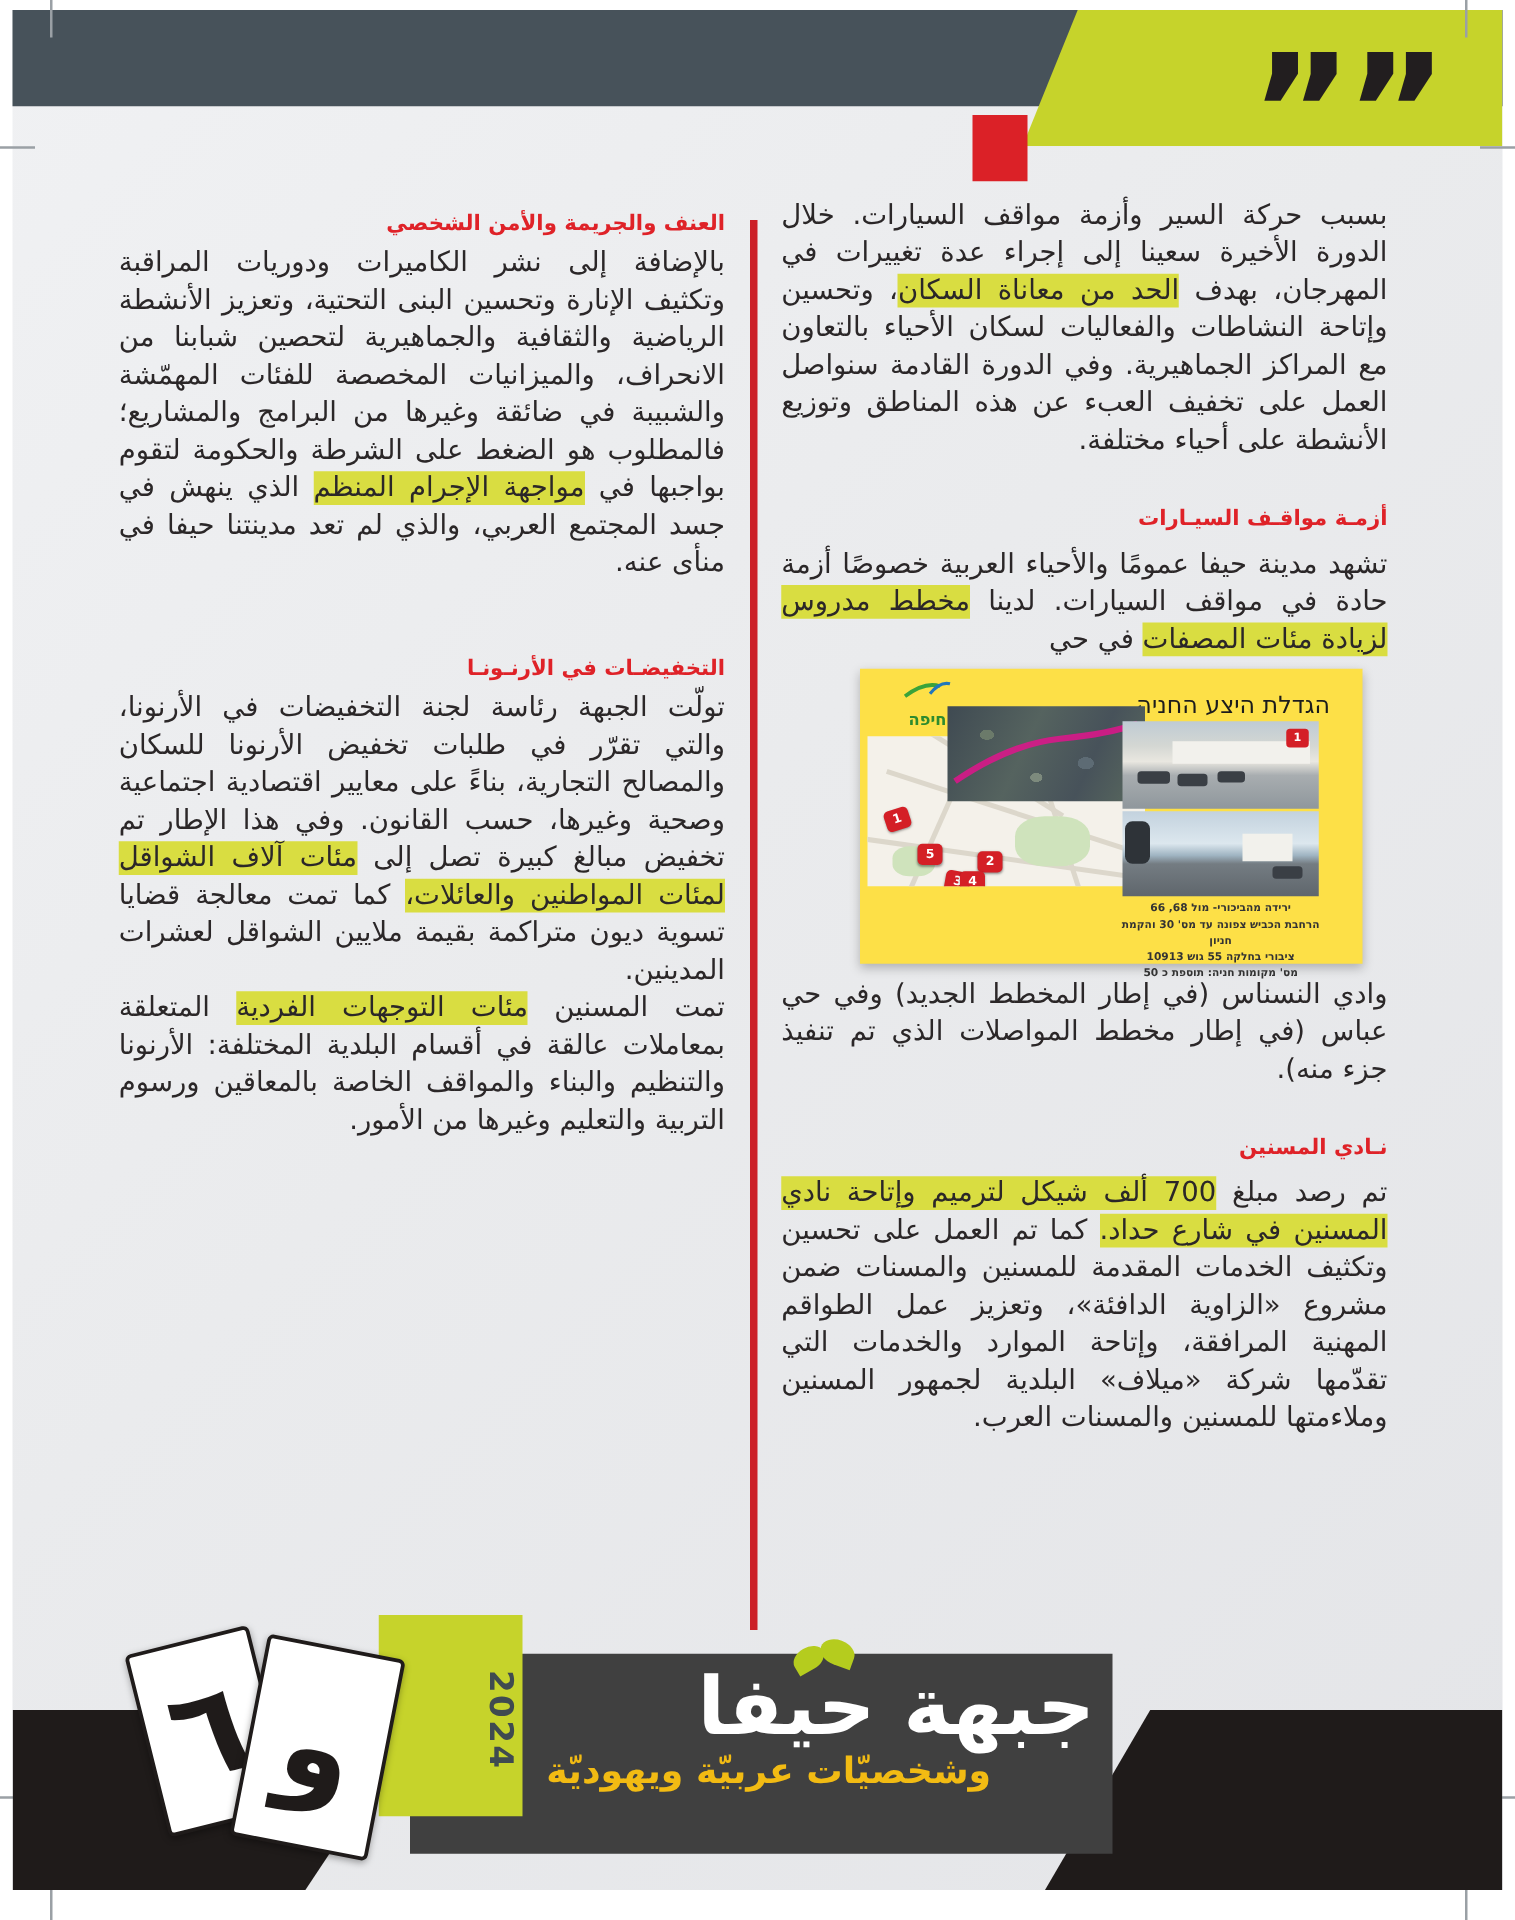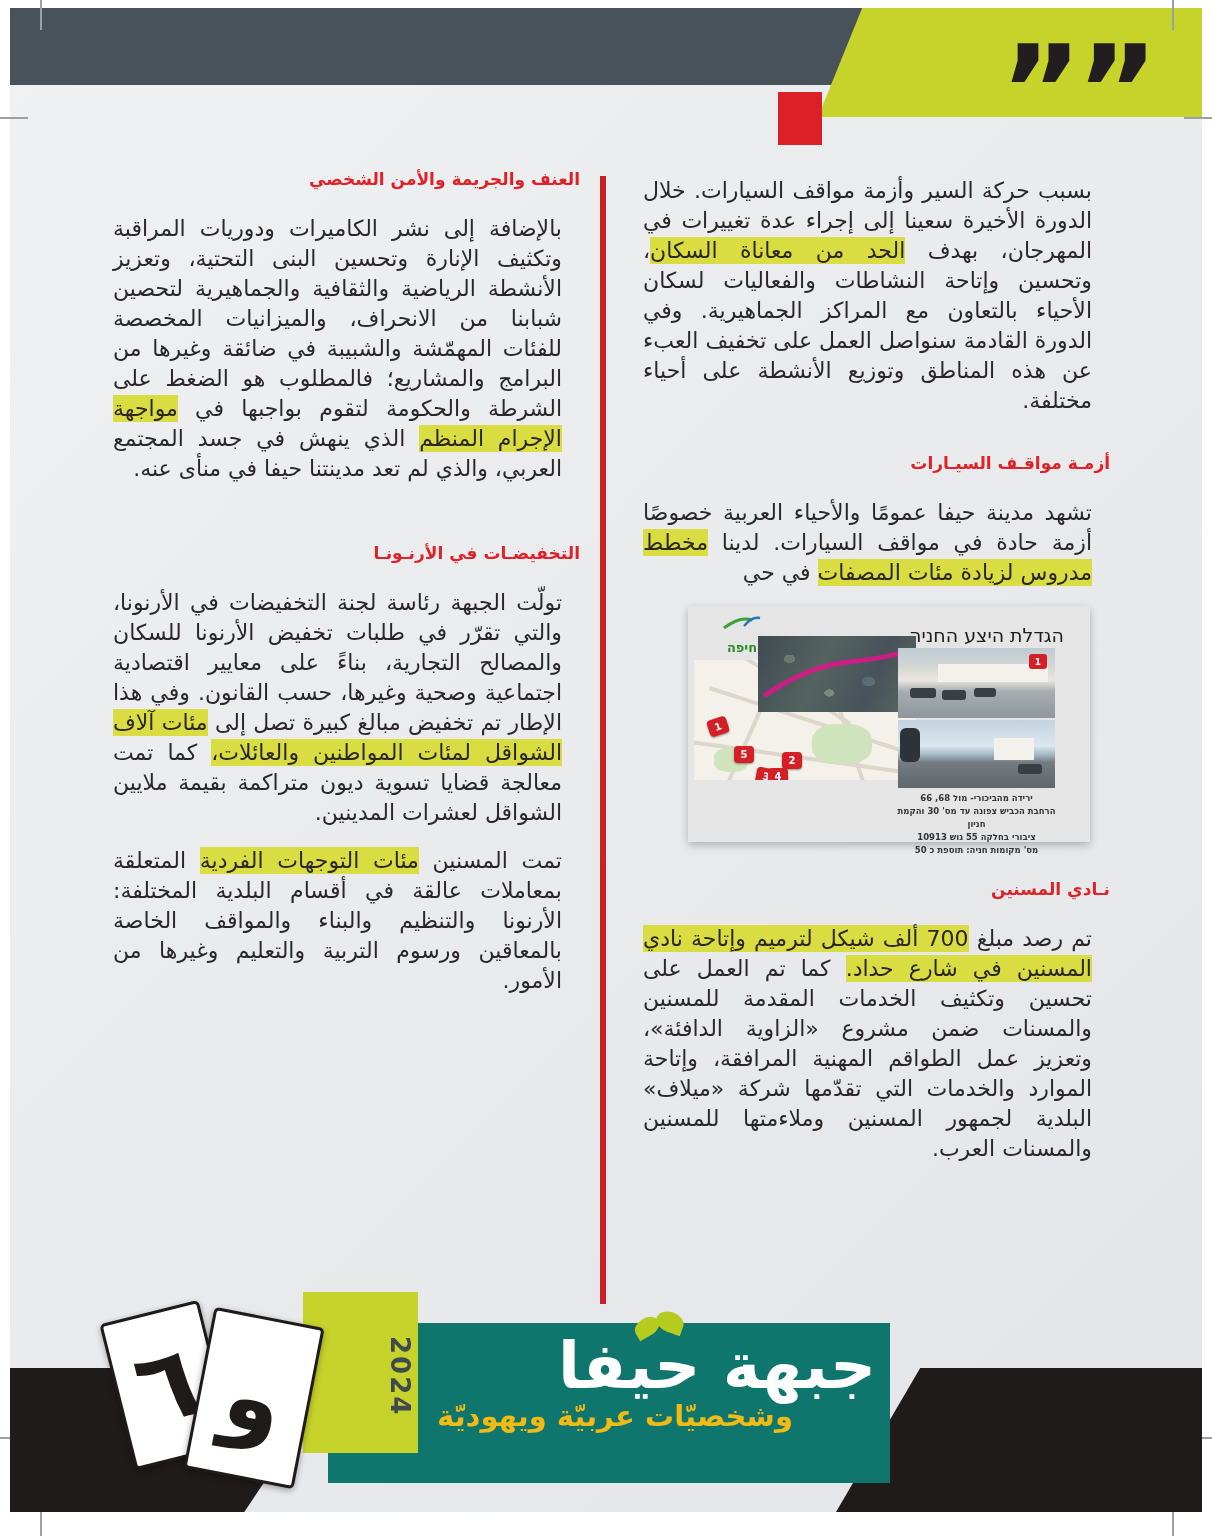--- a/index.html
+++ b/index.html
@@ -15,30 +15,30 @@
   .red-sq{position:absolute;left:778px;top:92px;width:44px;height:53px;background:#db2127;}
   .quote-mark{position:absolute;left:1000px;top:28px;width:130px;font-size:125px;line-height:125px;
               font-weight:bold;color:#221e1f;text-align:left;direction:ltr;letter-spacing:-6px;}
   
   .mark{position:absolute;background:#9aa0a5;}
   
   .divider{position:absolute;left:600px;top:176px;width:6px;height:1128px;background:#cc2028;}
   
   .col{position:absolute;width:485px;direction:rtl;text-align:justify;color:#2b2728;
        font-size:22px;line-height:30px;}
-  .col p{margin:18px;}
+  .col p{margin:0;}
   .col h2{margin:0;color:#df2228;font-size:17px;line-height:34px;font-weight:bold;text-align:right;}
   .col-left{left:95px;top:162px;}
   .col-right{left:625px;top:158px;}
   .mt-h{margin-top:52px!important;}
   .mt-h2{margin-top:30px!important;}
   .mb-s{margin-bottom:5px!important;}
   .hl{background:#d9dd41;padding:1px 0;}
   
-  .slide{position:relative;width:402px;height:236px;margin:8px 20px 10px auto;background:#e5e5e5;
+  .slide{position:relative;width:402px;height:236px;margin:8px 20px 10px auto;background:#fde047;
          box-shadow:0 3px 8px rgba(0,0,0,.25);direction:ltr;}
   .slide-title{position:absolute;right:26px;top:14px;font-size:19px;color:#1c1c1c;direction:rtl;}
   .logo-haifa{position:absolute;left:22px;top:8px;width:64px;text-align:center;}
   .logo-haifa .swoosh{display:block;margin:0 auto;}
   .logo-haifa .t{font-size:13px;font-weight:bold;color:#2e8b2e;line-height:13px;}
   .logo-haifa .s{font-size:5px;color:#777;line-height:6px;}
   .logo-yn{position:absolute;left:14px;top:56px;width:58px;height:26px;background:#13265c;border-radius:50%;
            color:#fff;font-size:9px;display:flex;align-items:center;justify-content:center;}
   .map{position:absolute;left:6px;top:54px;width:222px;height:120px;background:#f4f1ea;overflow:hidden;}
   .map .st{position:absolute;background:#dcd7cb;}
@@ -64,21 +64,21 @@
   .cap{position:absolute;font-size:8.5px;line-height:13px;color:#333;direction:rtl;}
   .cap-r{left:206px;top:186px;width:165px;text-align:center;font-weight:bold;}
   .cap-l{left:4px;top:182px;width:226px;text-align:center;}
   
   .blk{position:absolute;background:#1f1b1a;}
   .black-left{left:10px;top:1368px;width:330px;height:144px;
               clip-path:polygon(0 0,100% 0,71% 100%,0 100%);}
   .black-right{left:836px;top:1368px;width:366px;height:144px;
                clip-path:polygon(23% 0,100% 0,100% 100%,0 100%);}
   .lime-foot{position:absolute;left:303px;top:1292px;width:115px;height:161px;background:#c6d32b;z-index:4;}
-  .banner{position:absolute;left:328px;top:1323px;width:562px;height:160px;background:#0f766e;z-index:3;}
+  .banner{position:absolute;left:328px;top:1323px;width:562px;height:160px;background:#404040;z-index:3;}
   .banner-title{position:absolute;right:14px;top:6px;font-size:64px;line-height:74px;font-weight:bold;
                 color:#ffffff;direction:rtl;}
   .banner-sub{position:absolute;right:40px;top:76px;width:470px;text-align:center;font-size:29px;
               font-weight:bold;color:#f2bb13;direction:rtl;}
   .year{position:absolute;left:415px;top:1336px;z-index:5;color:#3f4a50;font-size:26px;font-weight:bold;
         letter-spacing:2px;transform:rotate(90deg);transform-origin:left top;direction:ltr;}
   .leaf{position:absolute;background:#b5cc1e;border-radius:50% 50% 50% 0;z-index:6;}
   .card{position:absolute;background:#ffffff;border:3px solid #1f1b1a;border-radius:5px;z-index:7;
         display:flex;align-items:center;justify-content:center;color:#1f1b1a;font-weight:bold;
         box-shadow:0 2px 6px rgba(0,0,0,.35);}
@@ -167,20 +167,21 @@
       </div>
 
       <div class="cap cap-r">
         <div>ירידה מהביכורי- מול 68, 66</div>
         <div>הרחבת הכביש צפונה עד מס' 30 והקמת חניון</div>
         <div>ציבורי בחלקה 55 גוש 10913</div>
         <div>מס' מקומות חניה: תוספת כ 50</div>
       </div>
     </div>
 
+    <p><span>وادي النسناس (في إطار المخطط الجديد) وفي حي عباس (في إطار مخطط المواصلات الذي تم تنفيذ جزء منه).</span></p>
     <h2 class="mt-h2 mb-s">نـادي المسنين</h2>
     <p><span>تم رصد مبلغ </span><span class="hl">700 ألف شيكل لترميم وإتاحة نادي المسنين في شارع حداد.</span><span> كما تم العمل على تحسين وتكثيف الخدمات المقدمة للمسنين والمسنات ضمن مشروع «الزاوية الدافئة»، وتعزيز عمل الطواقم المهنية المرافقة، وإتاحة الموارد والخدمات التي تقدّمها شركة «ميلاف» البلدية لجمهور المسنين وملاءمتها للمسنين والمسنات العرب.</span></p>
   </div>
 
   <div class="blk black-left"></div>
   <div class="blk black-right"></div>
 
   <div class="banner">
     <div class="banner-title">جبهة حيفا</div>
     <div class="banner-sub">وشخصيّات عربيّة ويهوديّة</div>

